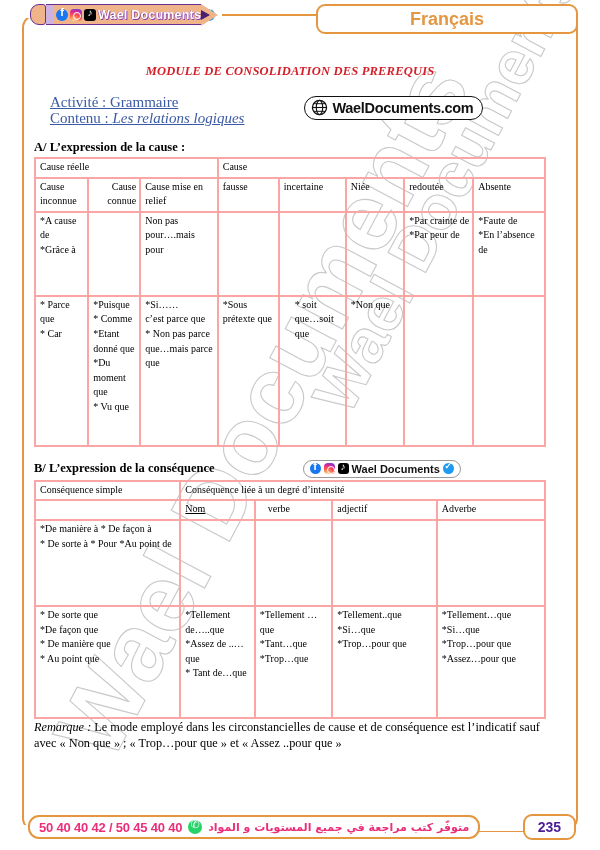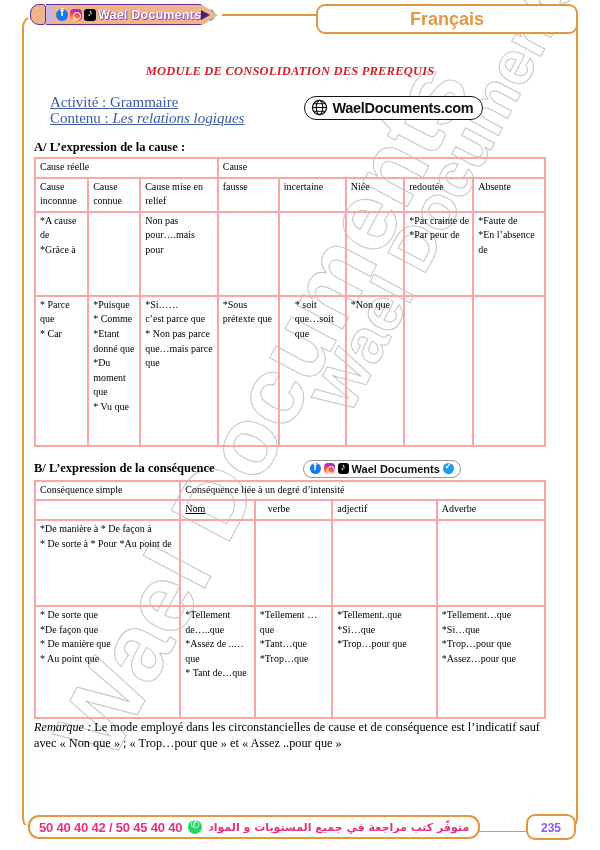--- a/index.html
+++ b/index.html
@@ -264,21 +264,21 @@
   }
   #page-number-box {
     position: absolute; right: 24px; bottom: 10px;
     border: 2.2px solid #E59640;
     border-radius: 9px; background: #fff;
     padding: 2px 13px;
     z-index: 7;
   }
   #page-number {
     font-family: "Liberation Sans", sans-serif;
-    font-weight: bold; font-size: 12px; color: #8b5cf6; margin-top: 12px;
+    font-weight: bold; font-size: 14px; color: #4c1d95; margin-top: 12px;
   }
   #footer-cover {
     position: absolute; left: 24px; bottom: 19px;
     width: 552px; height: 6px; background: #fff; z-index: 5;
   }
   #header-cover-l {
     position: absolute; left: 26px; top: 12px;
     width: 196px; height: 6px; background: #fff; z-index: 5;
   }
   #header-cover-r {
@@ -356,21 +356,21 @@
       <col style="width:13.0%">
         <col style="width:13.5%">
     </colgroup>
     <tbody>
       <tr>
         <td colspan="3" style="white-space: pre-line;">Cause réelle</td>
         <td colspan="5" class="ctr" style="white-space: pre-line;">Cause</td>
       </tr>
       <tr>
         <td style="white-space: pre-line;">Cause inconnue</td>
-        <td style="white-space: pre-line;">Cause connue</td>
+        <td style="white-space: pre-line; text-align: right;">Cause connue</td>
         <td style="white-space: pre-line;">Cause mise en relief</td>
         <td style="white-space: pre-line;">fausse</td>
         <td style="white-space: pre-line;">incertaine</td>
         <td style="white-space: pre-line;">Niée</td>
         <td style="white-space: pre-line;">redoutée</td>
         <td style="white-space: pre-line;">Absente</td>
       </tr>
       <tr style="height:84px">
         <td style="white-space: pre-line;">*A cause de
 *Grâce à</td>

